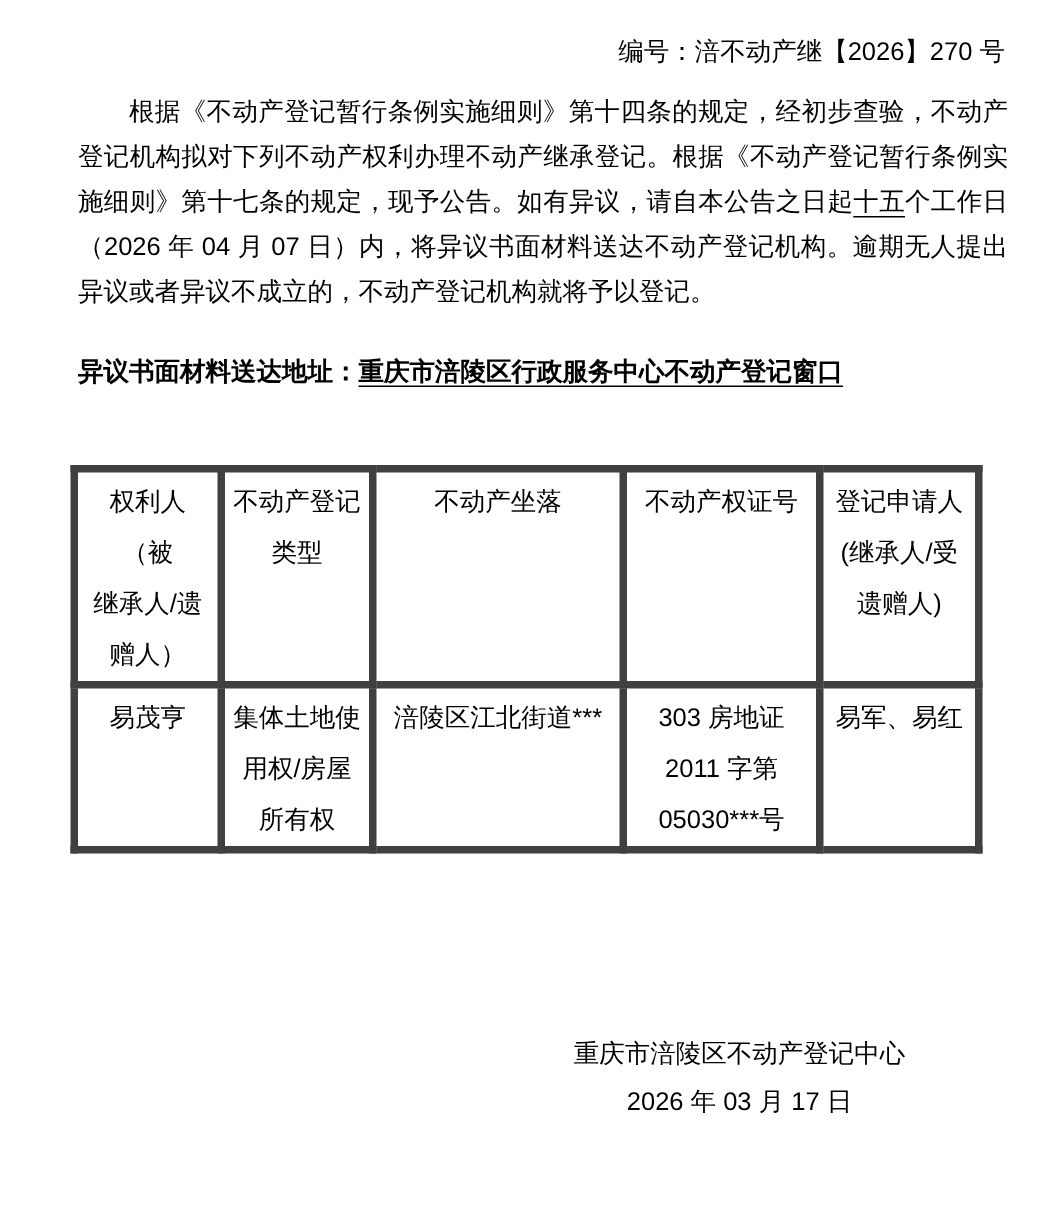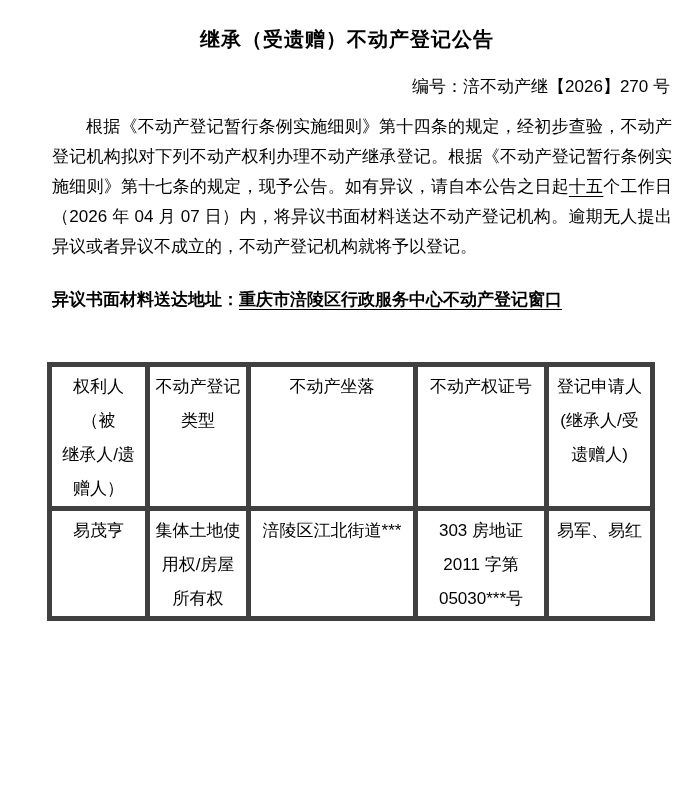--- a/index.html
+++ b/index.html
@@ -74,21 +74,20 @@
     text-align: center;
     font-size: 17px;
     line-height: 32px;
   }
 </style>
 </head>
 <body>
 
 <div class="page">
 
-  <div class="title">继承（受遗赠）不动产登记公告</div>
 
   <div class="doc-number">编号：涪不动产继【2026】270 号</div>
 
   <div class="paragraph"><span>根据《不动产登记暂行条例实施细则》第十四条的规定，经初步查验，不动产登记机构拟对下列不动产权利办理不动产继承登记。根据《不动产登记暂行条例实施细则》第十七条的规定，现予公告。如有异议，请自本公告之日起</span><span class="u">十五</span><span>个工作日（2026 年 04 月 07 日）内，将异议书面材料送达不动产登记机构。逾期无人提出异议或者异议不成立的，不动产登记机构就将予以登记。</span></div>
 
   <div class="info-line address-line"><span>异议书面材料送达地址：</span><span class="u">重庆市涪陵区行政服务中心不动产登记窗口</span></div>
 
 
   <table class="announcement">
     <tbody>
@@ -111,14 +110,18 @@
 所有权</td>
       <td class="col3">涪陵区江北街道***</td>
       <td class="col4">303 房地证
 2011 字第
 05030***号</td>
       <td class="col5">易军、易红</td>
     </tr>
   </tbody>
     </table>
 
+  <div class="footer">
+    <div>重庆市涪陵区不动产登记中心</div>
+    <div>2026 年 03 月 17 日</div>
+  </div>
 
 </div>
 
 </body></html>

